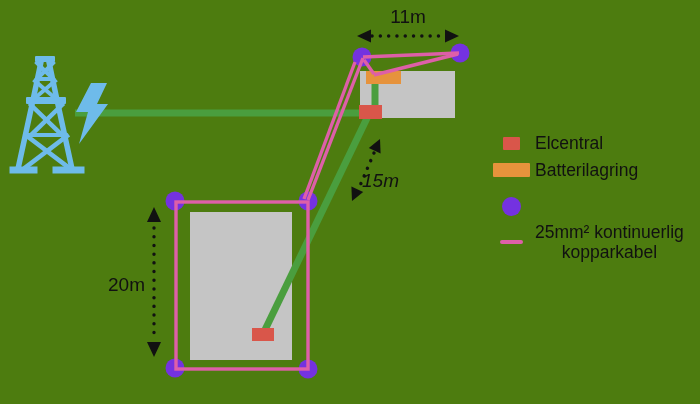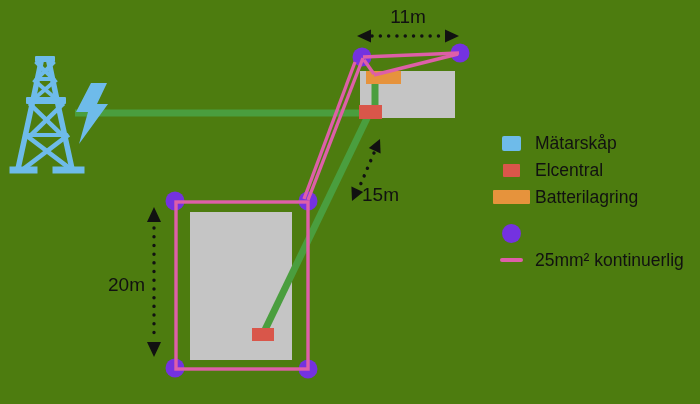--- a/index.html
+++ b/index.html
@@ -5,21 +5,21 @@
   html,body{margin:0;padding:0;background:#fff;}
   #canvas{
     position:relative;width:700px;height:404px;background:#4d7c0f;overflow:hidden;
     font-family:"Liberation Sans","DejaVu Sans",sans-serif;color:#111;
   }
   #diagram-svg{position:absolute;left:0;top:0;}
   .measure-label{
     position:absolute;font-size:19px;font-weight:500;color:#111;white-space:nowrap;
   }
   #label-11m{left:386px;top:6px;width:44px;text-align:center;}
-  #label-15m{left:362px;top:184px;}
+  #label-15m{left:362px;top:170px;font-style:italic;}
   #label-20m{left:108px;top:274px;}
   
   #legend{position:absolute;left:490px;top:132px;width:206px;}
   .legend-row{display:flex;align-items:center;min-height:22px;}
   .legend-row + .legend-row{margin-top:5px;}
   .legend-row.gap-big{margin-top:14px;}
   .legend-row.gap-med{margin-top:5px;}
   .swatch-box{width:42px;min-width:42px;display:flex;justify-content:center;align-items:center;}
   .legend-label{font-size:17.5px;line-height:1.15;margin-left:3px;white-space:nowrap;}
   .sw-pen{width:21px;height:6px;border-radius:2px;background:var(--c-green);}
@@ -111,26 +111,20 @@
     </g>
   </svg>
 
   <div class="measure-label" id="label-11m">11m</div>
   <div class="measure-label" id="label-15m">15m</div>
   <div class="measure-label" id="label-20m">20m</div>
 
   <div id="legend">
     <div class="legend-row">
       <span class="swatch-box">
-          <span class="sw-blue"></span>
-        </span>
-      <span class="legend-label">Mätarskåp</span>
-    </div>
-    <div class="legend-row">
-      <span class="swatch-box">
           <span class="sw-red"></span>
         </span>
       <span class="legend-label">Elcentral</span>
     </div>
     <div class="legend-row">
       <span class="swatch-box">
           <span class="sw-orange"></span>
         </span>
       <span class="legend-label">Batterilagring</span>
     </div>
@@ -138,17 +132,18 @@
       <span class="swatch-box">
           <span class="sw-purple"></span>
         </span>
     </div>
     <div class="legend-row gap-med">
       <span class="swatch-box">
           <span class="sw-pink"></span>
         </span>
       <span class="legend-label cable-label">
         <span>25mm² kontinuerlig</span><br>
+        <span>kopparkabel</span>
       </span>
     </div>
   </div>
 
 </div>
 
 </body></html>

